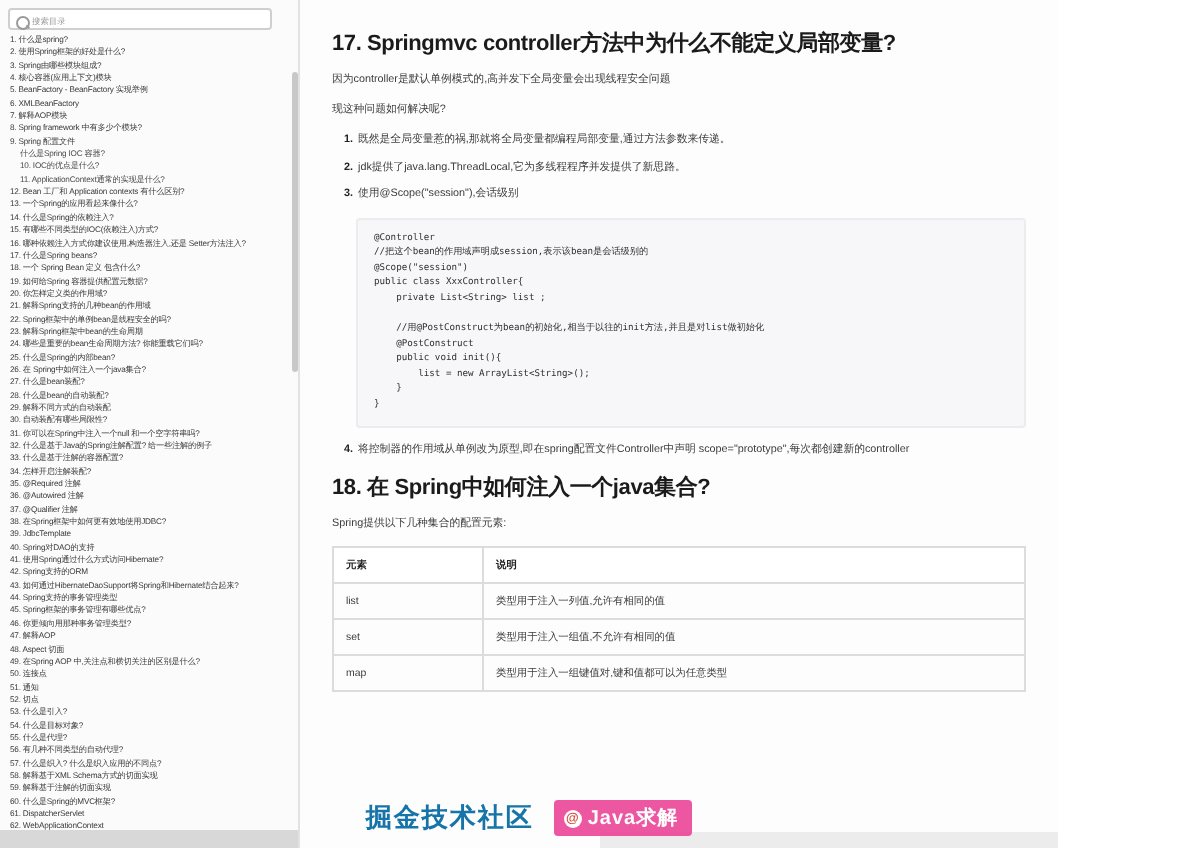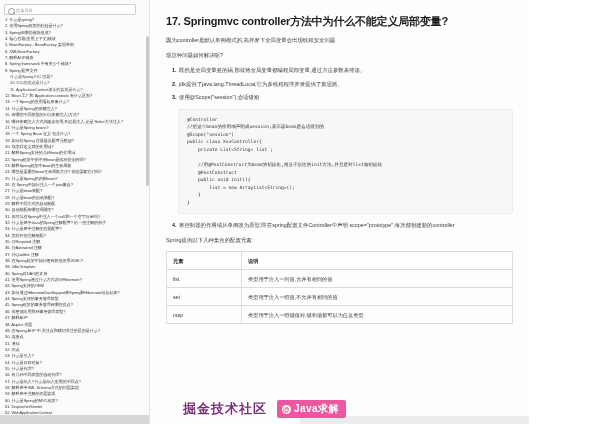--- a/index.html
+++ b/index.html
@@ -189,21 +189,21 @@
   }
   .wm-inner {
     display: flex;
     align-items: center;
     gap: 10px;
     opacity: 0.92;
   }
   .wm-left {
     font-size: 13px;
     font-weight: bold;
-    color: #701a75;
+    color: #0369a1;
     letter-spacing: 1px;
     text-shadow: 0 0 2px rgba(255,255,255,0.9);
   }
   .wm-badge {
     display: inline-flex;
     align-items: center;
     gap: 3px;
     background: #ec4899;
     color: #fff;
     font-size: 10px;
@@ -337,20 +337,21 @@
     @PostConstruct
     public void init(){
         list = new ArrayList&lt;String&gt;();
     }
 }</code></pre>
 
     <ol class="numlist" start="4">
       <li>将控制器的作用域从单例改为原型,即在spring配置文件Controller中声明 scope="prototype",每次都创建新的controller</li>
     </ol>
 
+    <h2 class="section-title">18. 在 Spring中如何注入一个java集合?</h2>
     <p class="para">Spring提供以下几种集合的配置元素:</p>
 
     <table class="conf-table">
       <thead>
         <tr>
           <th class="k">元素</th>
           <th>说明</th>
         </tr>
       </thead>
       <tbody>

